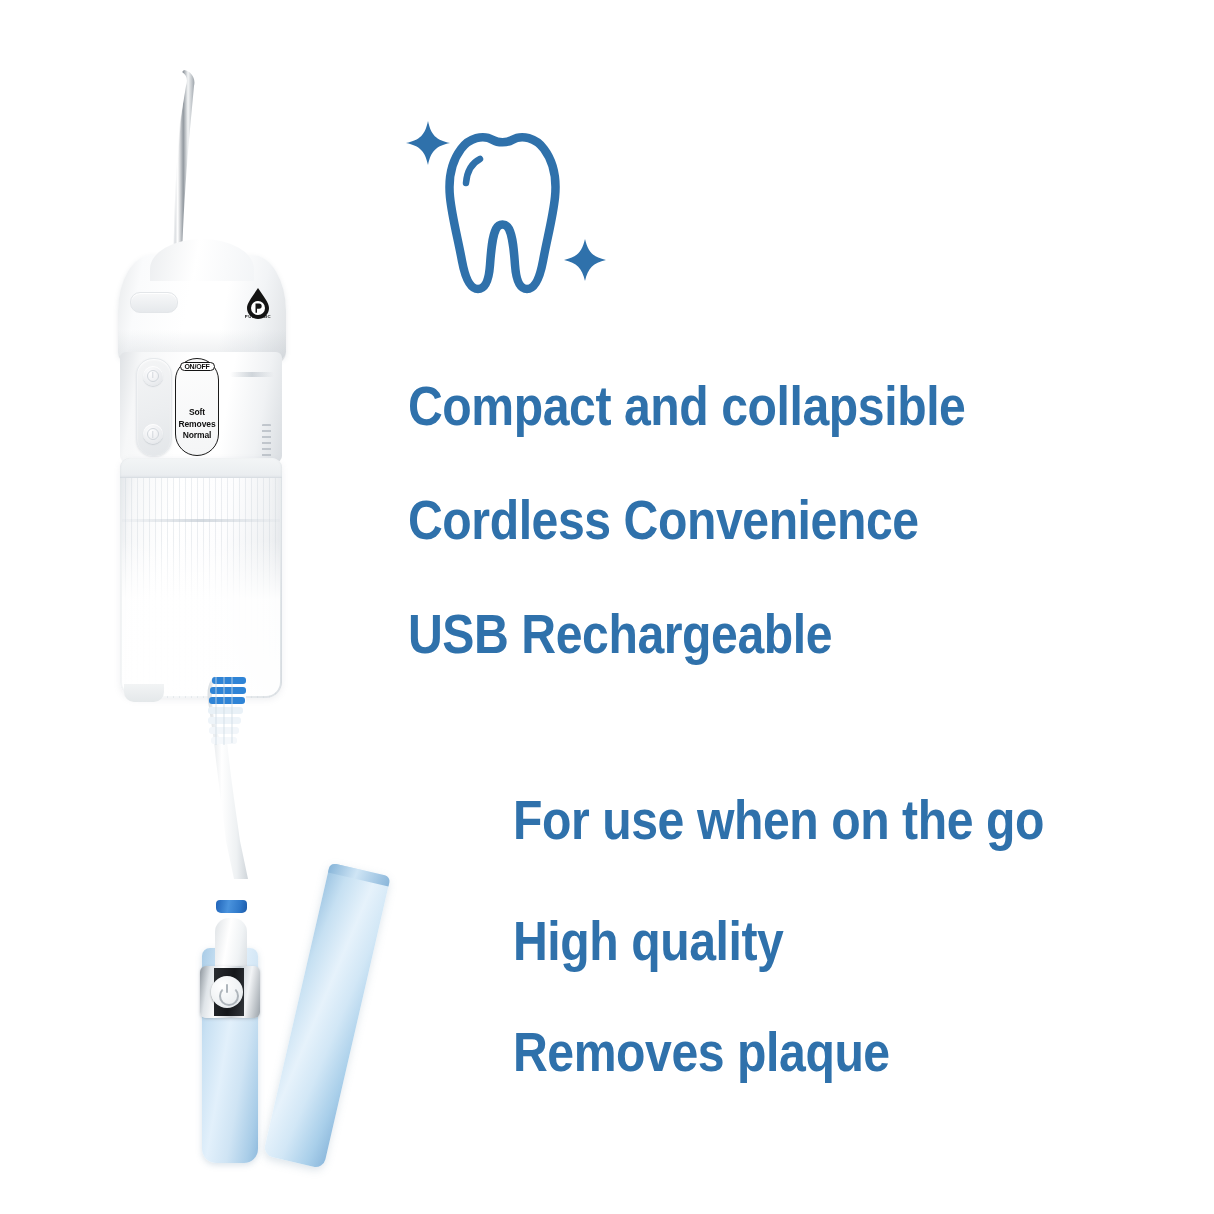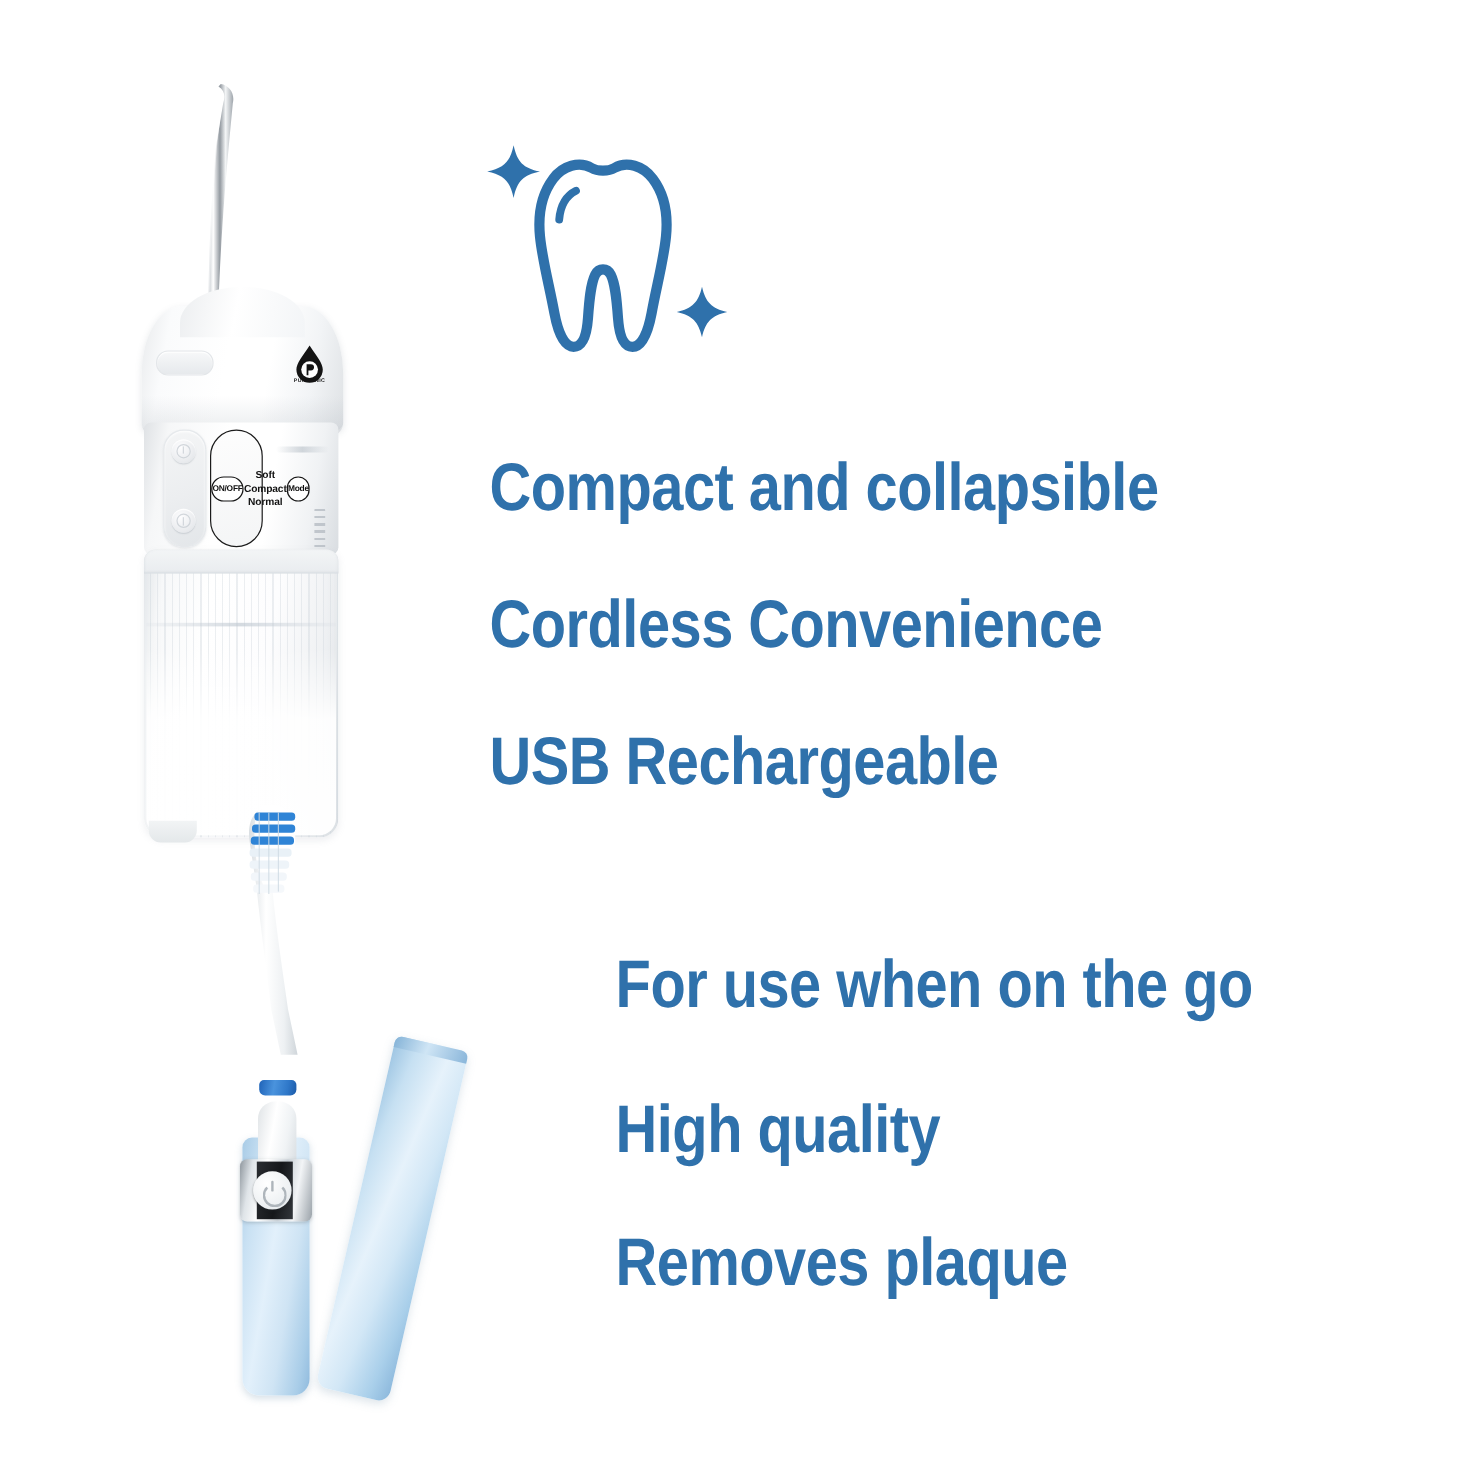--- a/index.html
+++ b/index.html
@@ -110,22 +110,22 @@
     background:#c6ccd2;transform:translateX(-50%);
   }
   .rbtn.bot .gl{border-radius:50%;}
   .rbtn.bot .gl:after{height:7px;top:2px;}
 
   
   .mode-plate{
     position:absolute;left:175px;top:358px;width:44px;height:98px;
     background:linear-gradient(170deg,#fdfdfd,#f4f5f6);
     border:1.6px solid #1b1b1b;border-radius:22px;
-    display:flex;flex-direction:row;align-items:center;
-    justify-content:space-between;padding:3px 0 3px;box-sizing:border-box;
+    display:flex;flex-direction:column;align-items:center;
+    justify-content:space-between;padding:3px 0 3px;box-sizing:border-box;gap:36px;
   }
   .mode-pill{
     width:33px;height:19px;border:1.6px solid #141414;border-radius:11px;
     display:flex;align-items:center;justify-content:center;
     font-size:7px;font-weight:700;color:#111;letter-spacing:-.2px;
     background:#fff;
   }
   .mode-txt{font-size:8.5px;font-weight:700;color:#111;line-height:1.25;letter-spacing:-.1px;}
   .mode-mid{display:flex;flex-direction:column;align-items:center;gap:1px;}
 
@@ -264,21 +264,21 @@
         <span class="gl"></span>
       </div>
     <div class="rbtn bot">
         <span class="gl"></span>
       </div>
 
     <div class="mode-plate">
       <div class="mode-pill">ON/OFF</div>
       <div class="mode-mid">
         <div class="mode-txt">Soft</div>
-        <div class="mode-txt">Compact</div>
+        <div class="mode-txt">Removes</div>
         <div class="mode-txt">Normal</div>
       </div>
       <div class="mode-pill">Mode</div>
     </div>
 
     <div class="tank"></div>
     <div class="tank-band"></div>
     <div class="tank-line"></div>
     <div class="tank-fog"></div>
     <div class="tank-foot"></div>

